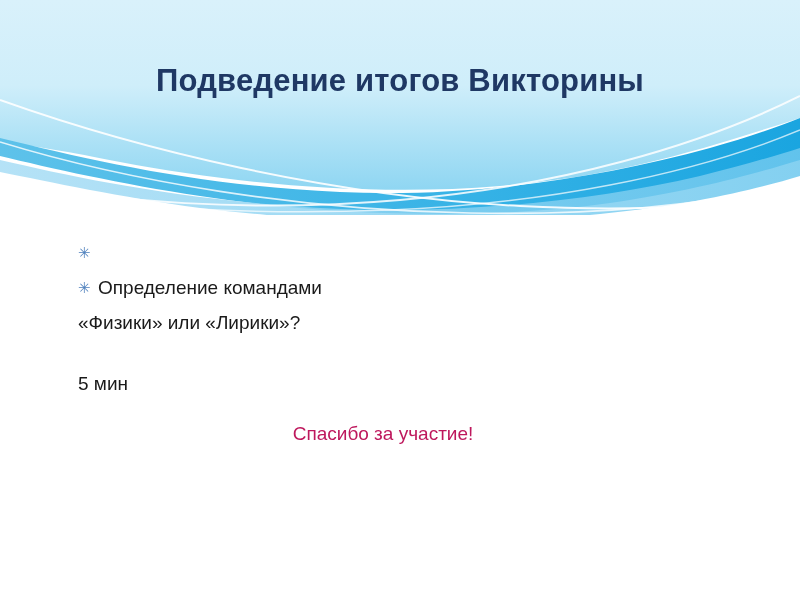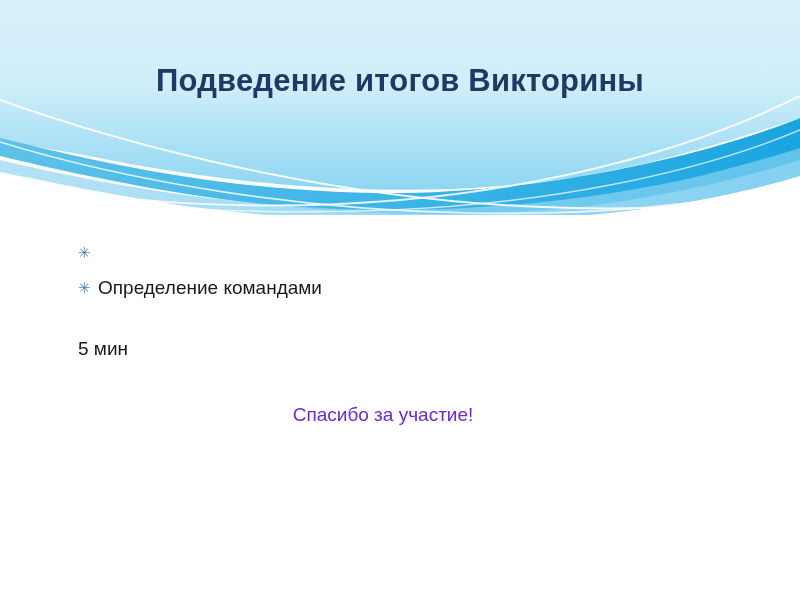--- a/index.html
+++ b/index.html
@@ -90,24 +90,24 @@
 
   .time-line {
     font-size: 19px;
     color: #1a1a1a;
     line-height: 26px;
     margin-bottom: 18px;
   }
 
   .thanks-line {
     font-size: 19px;
-    color: #6d28d9;
+    color: #be185d;
     line-height: 26px;
     text-align: center;
-    margin-top: 40px;
+    margin-top: 24px;
     padding-right: 50px;
   }
 </style>
 </head>
 <body>
 
 <div class="slide">
 
   <div class="header-band">
     <svg width="800" height="215" viewBox="0 0 800 215" xmlns="http://www.w3.org/2000/svg" aria-hidden="true">
@@ -147,20 +147,21 @@
 
     <div class="bullet-row">
       <span class="bullet-mark">✳</span>
     </div>
 
     <div class="bullet-row">
       <span class="bullet-mark">✳</span>
       <span class="bullet-text">Определение командами</span>
     </div>
 
+    <div class="plain-line">«Физики» или «Лирики»?</div>
 
     <div class="spacer-line"></div>
 
     <div class="time-line">5 мин</div>
 
     <div class="thanks-line">Спасибо за участие!</div>
 
   </div>
 </div>
 

